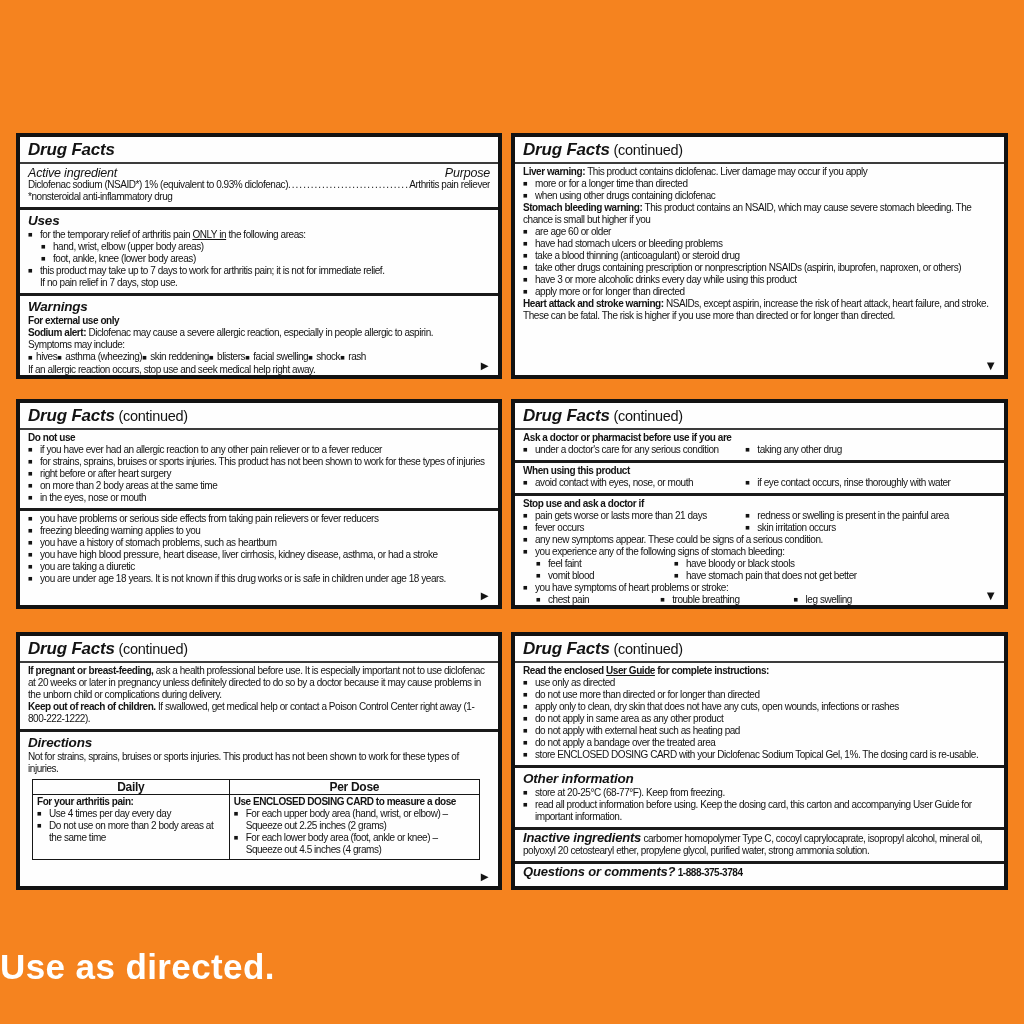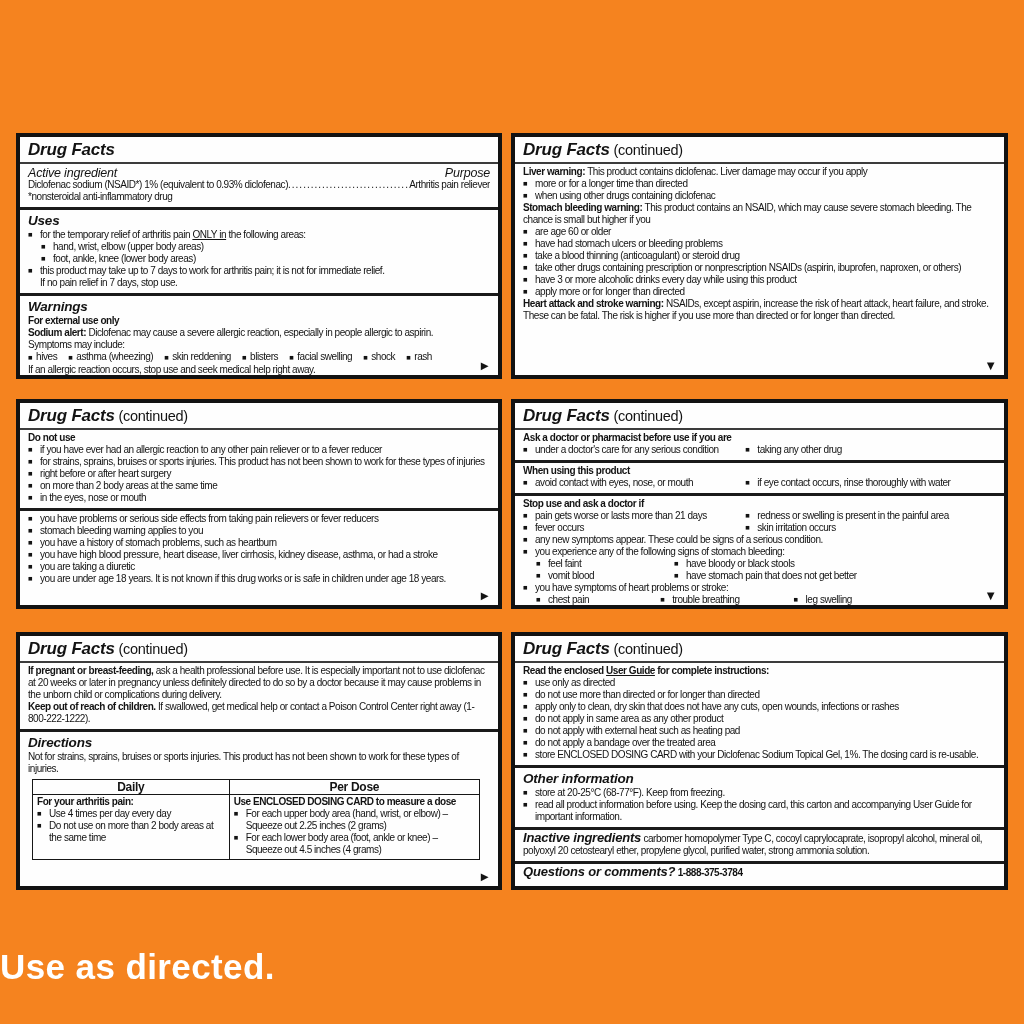--- a/index.html
+++ b/index.html
@@ -28,21 +28,21 @@
           font-style:italic;padding:1px 0 0;letter-spacing:-0.2px}
   .dotline{display:flex;white-space:nowrap;overflow:hidden}
   .dotline .dots{flex:1;overflow:hidden;letter-spacing:1px}
   .cont{padding-left:12px}
   .li{display:flex}
   .li.ind,.cont.ind{margin-left:13px}
   .bl{flex:0 0 12px;font-size:7.5px;line-height:12px}
   .tx{flex:1;min-width:0}
   .lirow{display:flex}
   .lirow.ind{margin-left:13px}
-  .ilirow .it{display:inline-block;margin-right:11px;white-space:nowrap}
+  .ilirow .it{display:inline-block;white-space:nowrap}
   .ilirow .it .bl{font-size:7.5px;margin-right:4px}
   .arrow{position:absolute;right:7px;bottom:3px;font-size:13px;line-height:1;letter-spacing:0}
   .dtable{border-collapse:collapse;width:calc(100% - 14px);margin:4px 4px 2px 4px;
           border:1.5px solid #161616}
   .dtable th{border:1.5px solid #161616;font-size:12px;font-weight:bold;text-align:center;
              padding:1px 2px;letter-spacing:-0.3px}
   .dtable td{border:1.5px solid #161616;vertical-align:top;padding:1px 4px 3px;letter-spacing:-0.45px}
   .dtable td:first-child{width:44%}
   .caption{position:absolute;left:0;width:100%;top:947px;
            font-size:35px;font-weight:bold;color:#FFFFFF;letter-spacing:0.4px}
@@ -160,21 +160,21 @@
         <span class="tx"><span>in the eyes, nose or mouth</span></span>
       </div>
     </div>
     <div class="section">
       <div class="li">
         <span class="bl">■</span>
         <span class="tx"><span>you have problems or serious side effects from taking pain relievers or fever reducers</span></span>
       </div>
       <div class="li">
         <span class="bl">■</span>
-        <span class="tx"><span>stomach bleeding warning applies to you</span></span>
+        <span class="tx"><span>freezing bleeding warning applies to you</span></span>
       </div>
       <div class="li">
         <span class="bl">■</span>
         <span class="tx"><span>you have a history of stomach problems, such as heartburn</span></span>
       </div>
       <div class="li">
         <span class="bl">■</span>
         <span class="tx"><span>you have high blood pressure, heart disease, liver cirrhosis, kidney disease, asthma, or had a stroke</span></span>
       </div>
       <div class="li">

